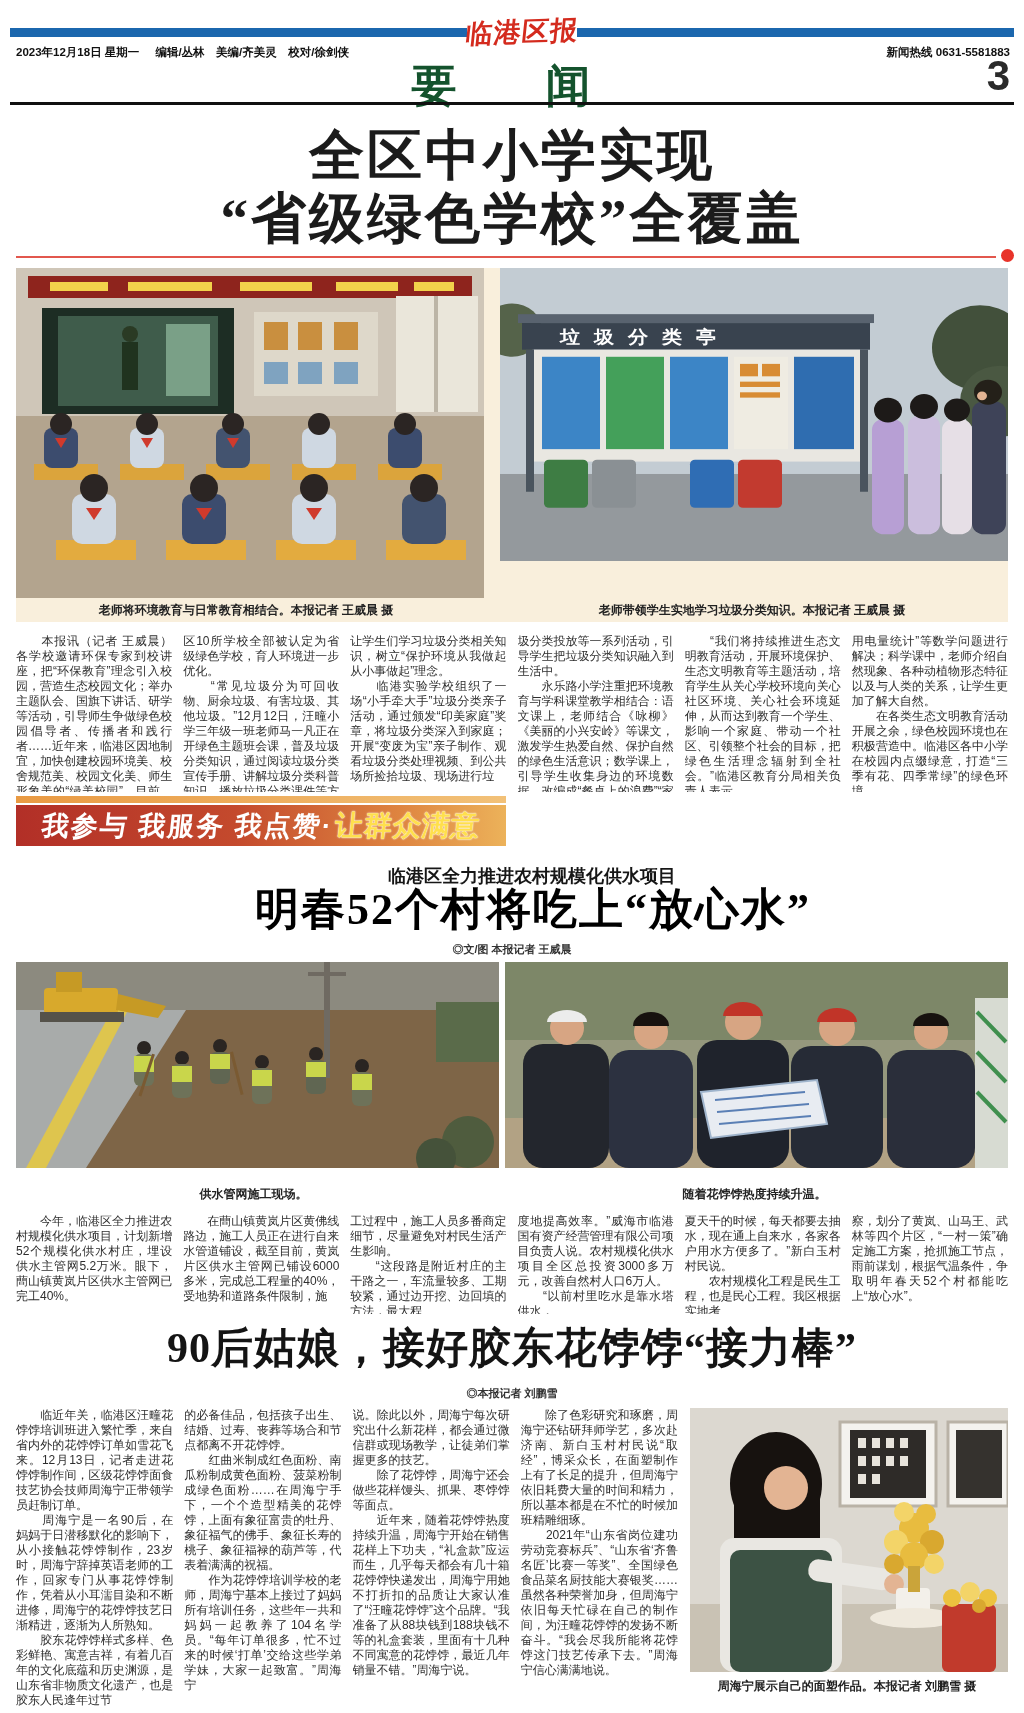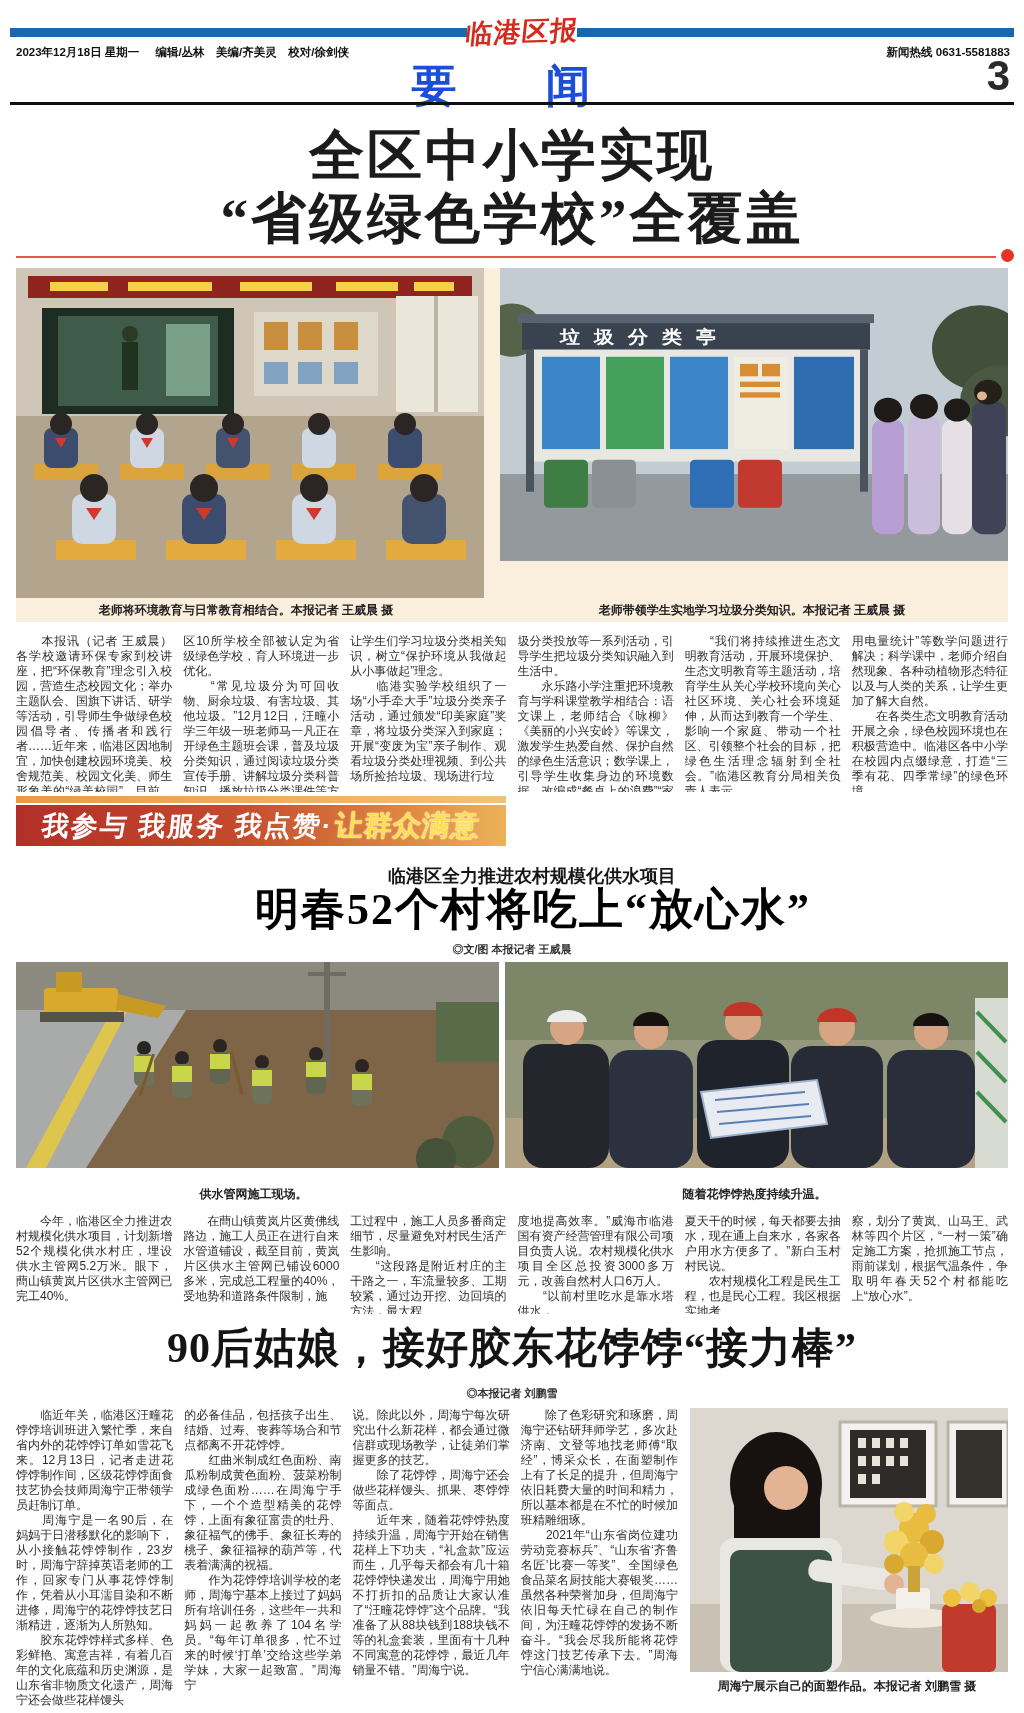--- a/index.html
+++ b/index.html
@@ -11,21 +11,21 @@
   .blue-bar { position:absolute; top:28px; height:9px; background:#1b67ae; }
   .bar-left  { left:10px;  width:457px; }
   .bar-right { left:577px; width:437px; }
   .paper-name { position:absolute; left:462px; top:14px; width:120px; text-align:center;
     font-family:"Liberation Serif", serif; font-size:27px; font-weight:bold; color:#d42b1e;
     transform:skewX(-8deg) rotate(-2deg); letter-spacing:1px; }
   .dateline { position:absolute; left:16px; top:45px; font-size:11.5px; font-weight:700; color:#111; }
   .dateline .staff { margin-left:16px; }
   .hotline { position:absolute; right:14px; top:45px; font-size:11.5px; font-weight:700; color:#111; }
   .section-title { position:absolute; left:0; top:56px; width:100%; text-align:center;
-    font-size:45px; font-weight:900; letter-spacing:22px; color:#1d4ed8; }
+    font-size:45px; font-weight:900; letter-spacing:22px; color:#14532d; }
   .page-number { position:absolute; right:14px; top:52px; font-size:42px; font-weight:600; color:#2a2a2a; }
   .black-rule { position:absolute; left:10px; top:102px; width:1004px; height:3px; background:#101010; }
 
   
   .a1-headline { position:absolute; left:0; top:124px; width:100%; text-align:center;
     font-family:"Liberation Serif", serif; font-weight:900; color:#1b1b1b;
     font-size:55px; line-height:63px; letter-spacing:3px; }
   .red-rule { position:absolute; left:16px; top:256px; width:980px; height:2px; background:#e2574d; }
   .red-dot  { position:absolute; right:10px; top:249px; width:13px; height:13px; border-radius:50%; background:#e8332a; }
 
@@ -335,28 +335,28 @@
 　　农村规模化工程是民生工程，也是民心工程。我区根据实地考</div>
     <div class="col">察，划分了黄岚、山马王、武林等四个片区，“一村一策”确定施工方案，抢抓施工节点，雨前谋划，根据气温条件，争取明年春天52个村都能吃上“放心水”。</div>
   </div>
 
   <div class="a3-headline">90后姑娘，接好胶东花饽饽“接力棒”</div>
   <div class="a3-byline">◎本报记者 刘鹏雪</div>
 
   <div class="body-row a3-body">
     <div class="col">　　临近年关，临港区汪疃花饽饽培训班进入繁忙季，来自省内外的花饽饽订单如雪花飞来。12月13日，记者走进花饽饽制作间，区级花饽饽面食技艺协会技师周海宁正带领学员赶制订单。
 　　周海宁是一名90后，在妈妈于日潜移默化的影响下，从小接触花饽饽制作，23岁时，周海宁辞掉英语老师的工作，回家专门从事花饽饽制作，凭着从小耳濡目染和不断进修，周海宁的花饽饽技艺日渐精进，逐渐为人所熟知。
-　　胶东花饽饽样式多样、色彩鲜艳、寓意吉祥，有着几百年的文化底蕴和历史渊源，是山东省非物质文化遗产，周海宁还会做些花样馒头</div>
+　　胶东花饽饽样式多样、色彩鲜艳、寓意吉祥，有着几百年的文化底蕴和历史渊源，是山东省非物质文化遗产，也是胶东人民逢年过节</div>
     <div class="col">的必备佳品，包括孩子出生、结婚、过寿、丧葬等场合和节点都离不开花饽饽。
 　　红曲米制成红色面粉、南瓜粉制成黄色面粉、菠菜粉制成绿色面粉……在周海宁手下，一个个造型精美的花饽饽，上面有象征富贵的牡丹、象征福气的佛手、象征长寿的桃子、象征福禄的葫芦等，代表着满满的祝福。
 　　作为花饽饽培训学校的老师，周海宁基本上接过了妈妈所有培训任务，这些年一共和妈妈一起教养了104名学员。“每年订单很多，忙不过来的时候‘打单’交给这些学弟学妹，大家一起致富。”周海宁</div>
     <div class="col">说。除此以外，周海宁每次研究出什么新花样，都会通过微信群或现场教学，让徒弟们掌握更多的技艺。
 　　除了花饽饽，周海宁还会做些花样馒头、抓果、枣饽饽等面点。
 　　近年来，随着花饽饽热度持续升温，周海宁开始在销售花样上下功夫，“礼盒款”应运而生，几乎每天都会有几十箱花饽饽快递发出，周海宁用她不打折扣的品质让大家认准了“汪疃花饽饽”这个品牌。“我准备了从88块钱到188块钱不等的礼盒套装，里面有十几种不同寓意的花饽饽，最近几年销量不错。”周海宁说。</div>
-    <div class="col">　　除了色彩研究和琢磨，周海宁还钻研拜师学艺，多次赴济南、文登等地找老师傅“取经”，博采众长，在面塑制作上有了长足的提升，但周海宁依旧耗费大量的时间和精力，所以基本都是在不忙的时候加班精雕细琢。
+    <div class="col">　　除了色彩研究和琢磨，周海宁还钻研拜师学艺，多次赴济南、新白玉村村民说“取经”，博采众长，在面塑制作上有了长足的提升，但周海宁依旧耗费大量的时间和精力，所以基本都是在不忙的时候加班精雕细琢。
 　　2021年“山东省岗位建功劳动竞赛标兵”、“山东省‘齐鲁名匠’比赛一等奖”、全国绿色食品菜名厨技能大赛银奖……虽然各种荣誉加身，但周海宁依旧每天忙碌在自己的制作间，为汪疃花饽饽的发扬不断奋斗。“我会尽我所能将花饽饽这门技艺传承下去。”周海宁信心满满地说。</div>
   </div>
 
   <div class="photo p3">
     <svg viewBox="0 0 318 264" preserveAspectRatio="none">
       <rect width="318" height="264" fill="#dcd8d0"></rect>
       <rect x="150" y="14" width="96" height="84" fill="#f4f2ee" stroke="#b9b2a6" stroke-width="3"></rect>
       <rect x="160" y="22" width="76" height="68" fill="#2e2b28"></rect>
       <g fill="#e8e4dc">
           <rect x="168" y="30" width="8" height="10"></rect>

